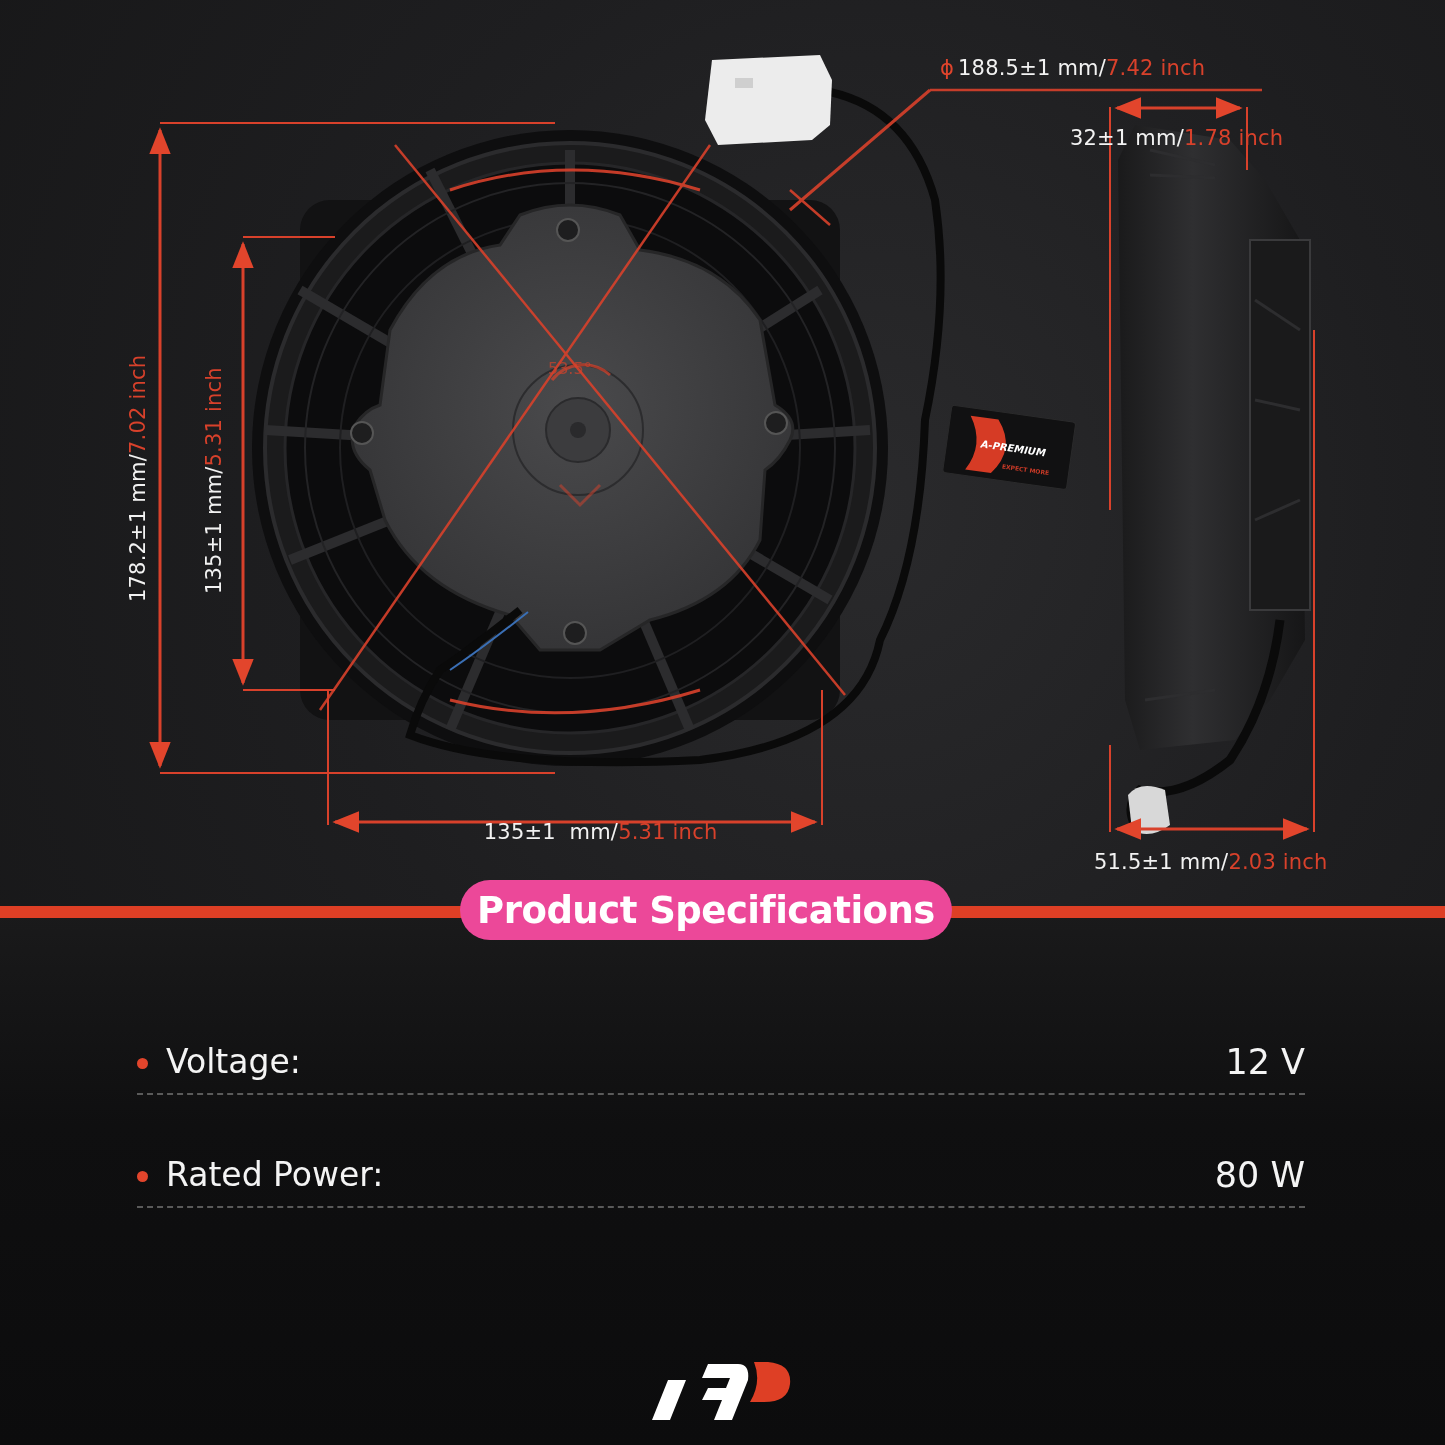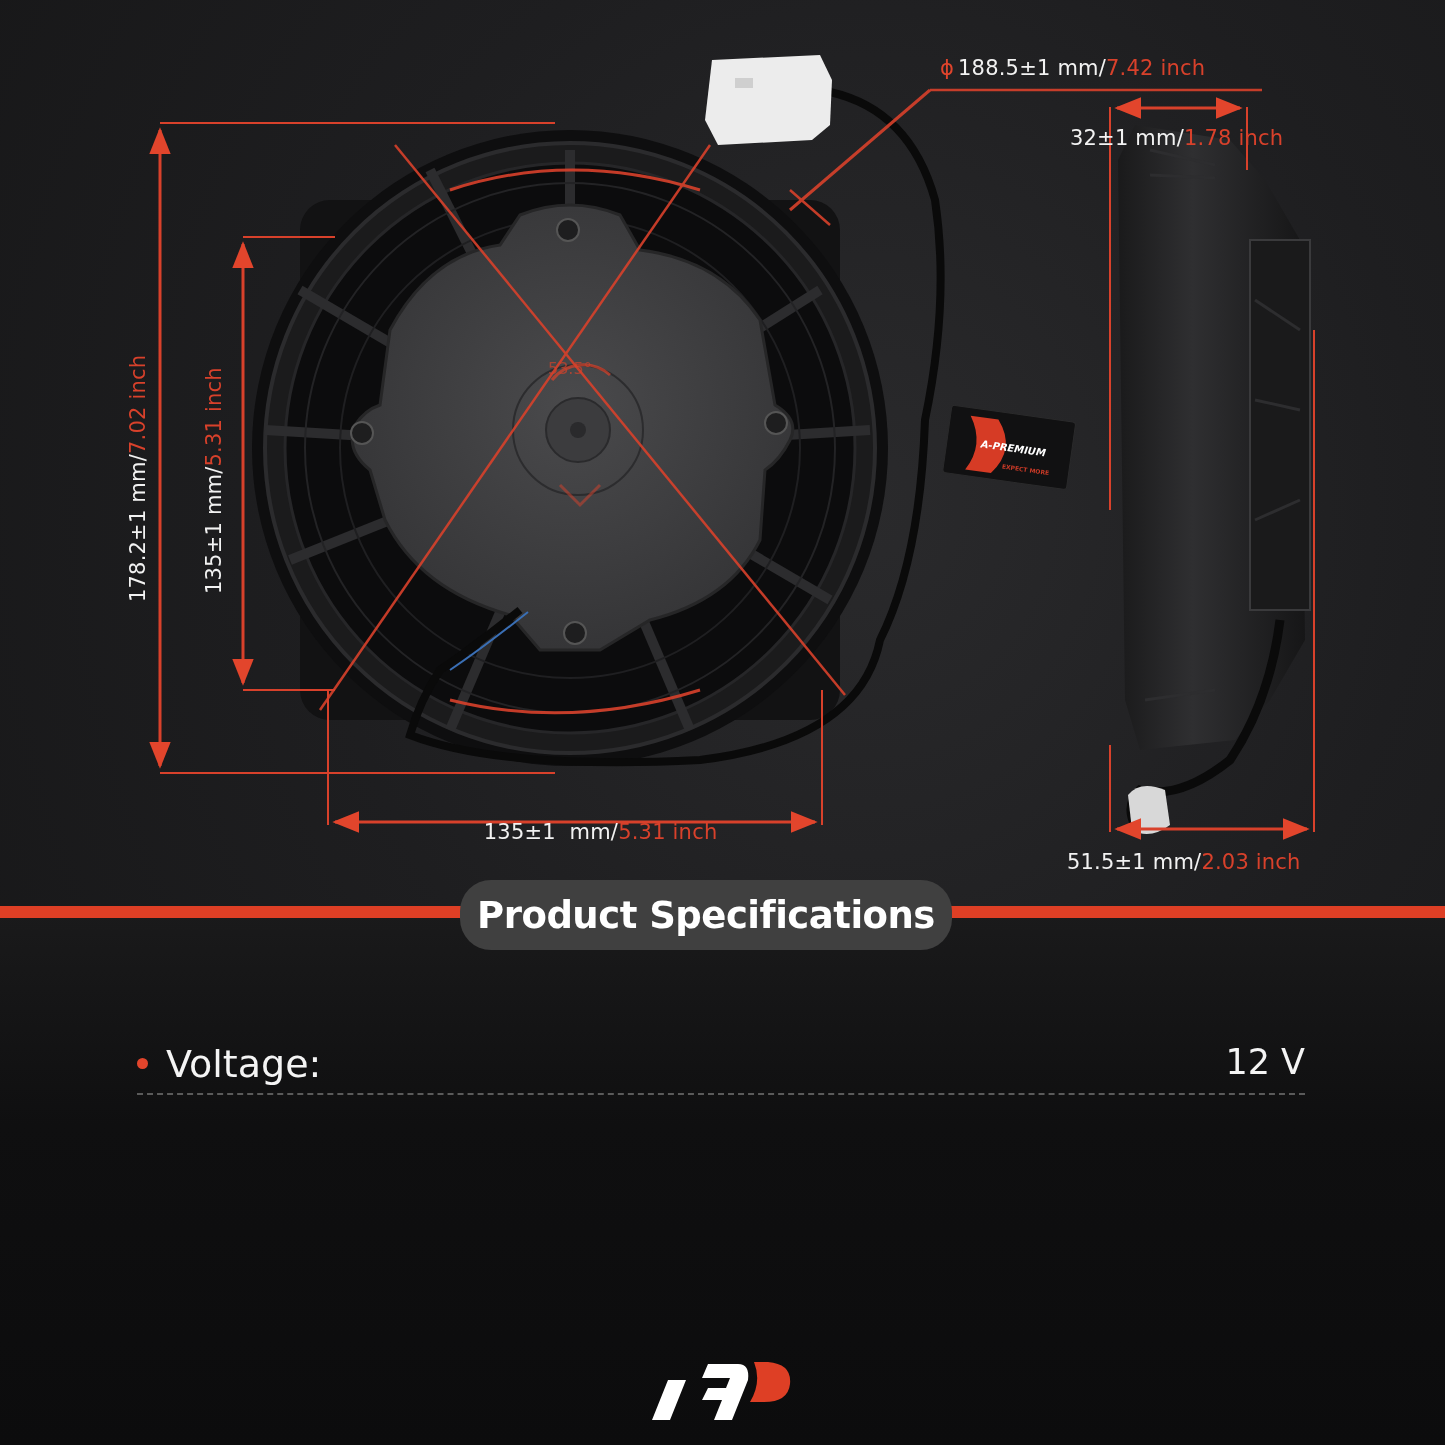--- a/index.html
+++ b/index.html
@@ -19,40 +19,40 @@
     color:#f2f2f2; font-family:"DejaVu Sans", sans-serif;
   }
   .dim-text .inch { color:#d8412b; }
   .dim-text .phi { color:#e0442c; margin-right:4px; }
   .vert { transform-origin:left top; transform:rotate(-90deg); }
 
   .spec-band {
     position:absolute; left:0; top:906px; width:1445px; height:12px; background:#de3f25;
   }
   .spec-pill {
-    position:absolute; left:460px; top:880px; width:492px; height:70px;
-    background:#404040; border-radius:31px;
+    position:absolute; left:460px; top:880px; width:492px; height:60px;
+    background:#ec4899; border-radius:31px;
     display:flex; align-items:center; justify-content:center;
   }
   .spec-pill span {
     font-family:"DejaVu Sans", sans-serif; font-weight:bold; font-size:37px; color:#fff;
     letter-spacing:-0.5px;
   }
   .spec-list { position:absolute; left:137px; top:1030px; width:1168px; }
   .spec-row {
     position:relative; height:113px; border-bottom:0;
   }
   .spec-row .line {
     position:absolute; left:0; right:0; top:63px; border-top:2px dashed #5a5a5a;
   }
   .spec-row .dot {
     position:absolute; left:0; top:28px; width:11px; height:11px; border-radius:50%; background:#e2452c;
   }
   .spec-row .label {
-    position:absolute; left:29px; top:12px; font-size:38px; color:#f4f4f4;
+    position:absolute; left:29px; top:12px; font-size:33px; color:#f4f4f4;
     font-family:"DejaVu Sans", sans-serif; font-weight:normal;
   }
   .spec-row .value {
     position:absolute; right:0; top:12px; font-size:35px; color:#f4f4f4;
     font-family:"DejaVu Sans", sans-serif;
   }
   .logo { position:absolute; left:650px; top:1352px; width:146px; height:72px; }
 </style>
 </head>
 <body>
@@ -189,35 +189,41 @@
 </div>
 <div class="dim-text vert" style="left:126px; top:602px;">
   <span>178.2±1 mm/</span><span class="inch">7.02 inch</span>
 </div>
 <div class="dim-text vert" style="left:202px; top:594px;">
   <span>135±1 mm/</span><span class="inch">5.31 inch</span>
 </div>
 <div class="dim-text" style="left:470px; top:796px; white-space:pre;text-align:center;">
   <span style="white-space:pre;">135±1  mm/</span><span class="inch">5.31 inch</span>
 </div>
-<div class="dim-text" style="left:1067px; top:850px;">
+<div class="dim-text" style="left:1094px; top:850px;">
   <span>51.5±1 mm/</span><span class="inch">2.03 inch</span>
 </div>
 
 <div class="spec-band"></div>
 <div class="spec-pill">
   <span>Product Specifications</span>
 </div>
 
 <div class="spec-list">
   <div class="spec-row">
     <span class="dot"></span>
     <span class="label">Voltage:</span>
     <span class="value">12 V</span>
     <div class="line"></div>
   </div>
+  <div class="spec-row">
+    <span class="dot"></span>
+    <span class="label">Rated Power:</span>
+    <span class="value">80 W</span>
+    <div class="line"></div>
+  </div>
 </div>
 
 <svg class="logo" viewBox="0 0 146 72" xmlns="http://www.w3.org/2000/svg">
   <polygon points="18,28 36,28 20,68 2,68" fill="#ffffff"></polygon>
   <path d="M58,12 L88,12 Q100,12 98,28 L82,68 L64,68 L72,48 L52,48 L58,36 L76,36 L80,26 L52,26 Z" fill="#ffffff"></path>
   <path d="M104,10 L118,10 Q142,12 140,32 Q138,50 114,50 L100,50 Q112,30 104,10 Z" fill="#de3f25"></path>
 </svg>
 
 </body></html>

